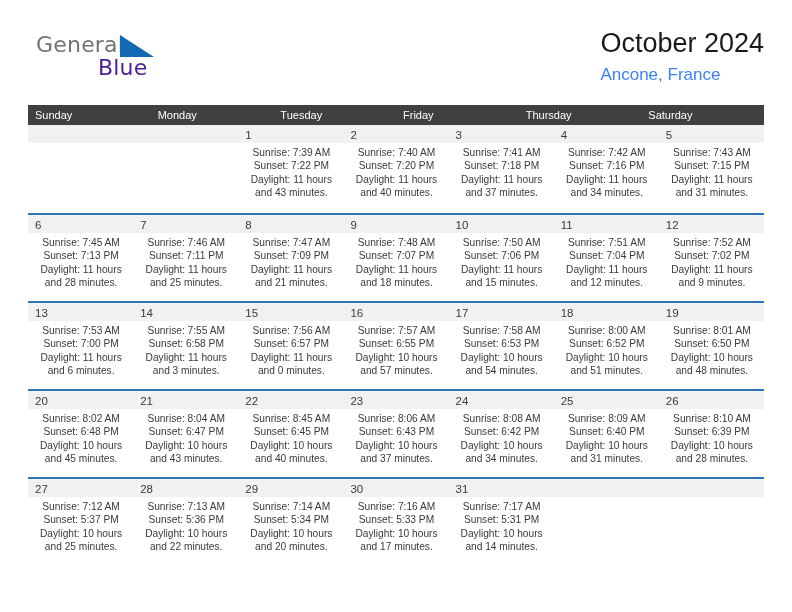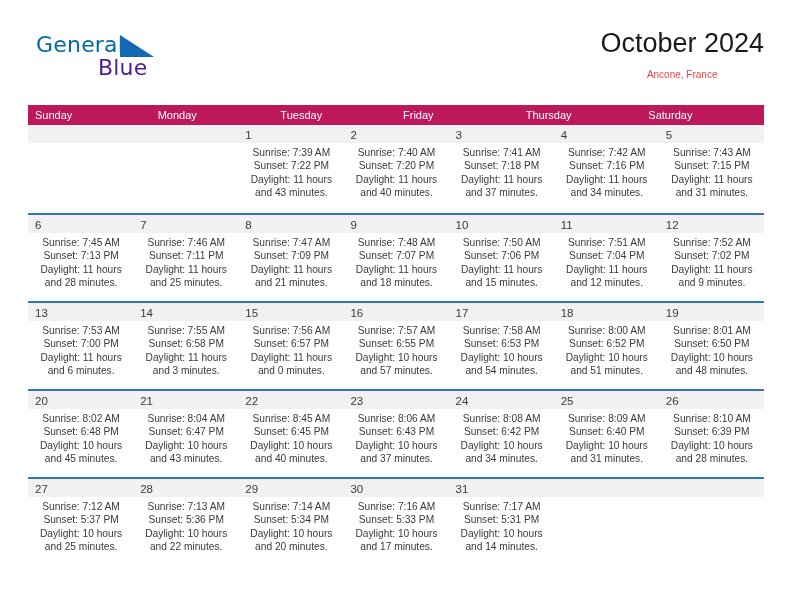--- a/index.html
+++ b/index.html
@@ -35,21 +35,21 @@
     top: 6px;
     width: 180px;
     height: 56px;
   }
   .logo-general {
     position: absolute;
     left: 0;
     top: 0;
     font-size: 22px;
     letter-spacing: 0.2px;
-    color: #0369a1;
+    color: #737373;
     font-family: "DejaVu Sans", sans-serif;
   }
   .logo-blue {
     position: absolute;
     left: 62px;
     top: 23px;
     font-size: 22px;
     letter-spacing: 0.2px;
     color: #4c1d95;
     font-family: "DejaVu Sans", sans-serif;
@@ -61,48 +61,48 @@
     width: 0;
     height: 0;
     border-left: 34px solid #1268b3;
     border-top: 22px solid transparent;
   }
 
   .title-wrap {
     position: absolute;
     right: 0;
     top: 0;
-    text-align: center;
+    text-align: left;
   }
   .cal-title {
     font-size: 27px;
     font-weight: normal;
     color: #1a1a1a;
     line-height: 34px;
     white-space: nowrap;
     font-family: "Liberation Sans", sans-serif;
   }
   .cal-subtitle {
-    font-size: 10px;
-    color: #ef4444;
+    font-size: 17px;
+    color: #3b82f6;
     line-height: 22px;
     margin-top: 4px;
     white-space: nowrap;
   }
 
   
   .calendar {
     position: absolute;
     left: 28px;
     top: 105px;
     width: 736px;
   }
   .weekdays {
     display: flex;
-    background: #be185d;
+    background: #404040;
     height: 20px;
   }
   .weekday {
     flex: 1 1 0;
     color: #ffffff;
     font-size: 11px;
     line-height: 20px;
     padding-left: 7px;
     box-sizing: border-box;
     white-space: nowrap;

